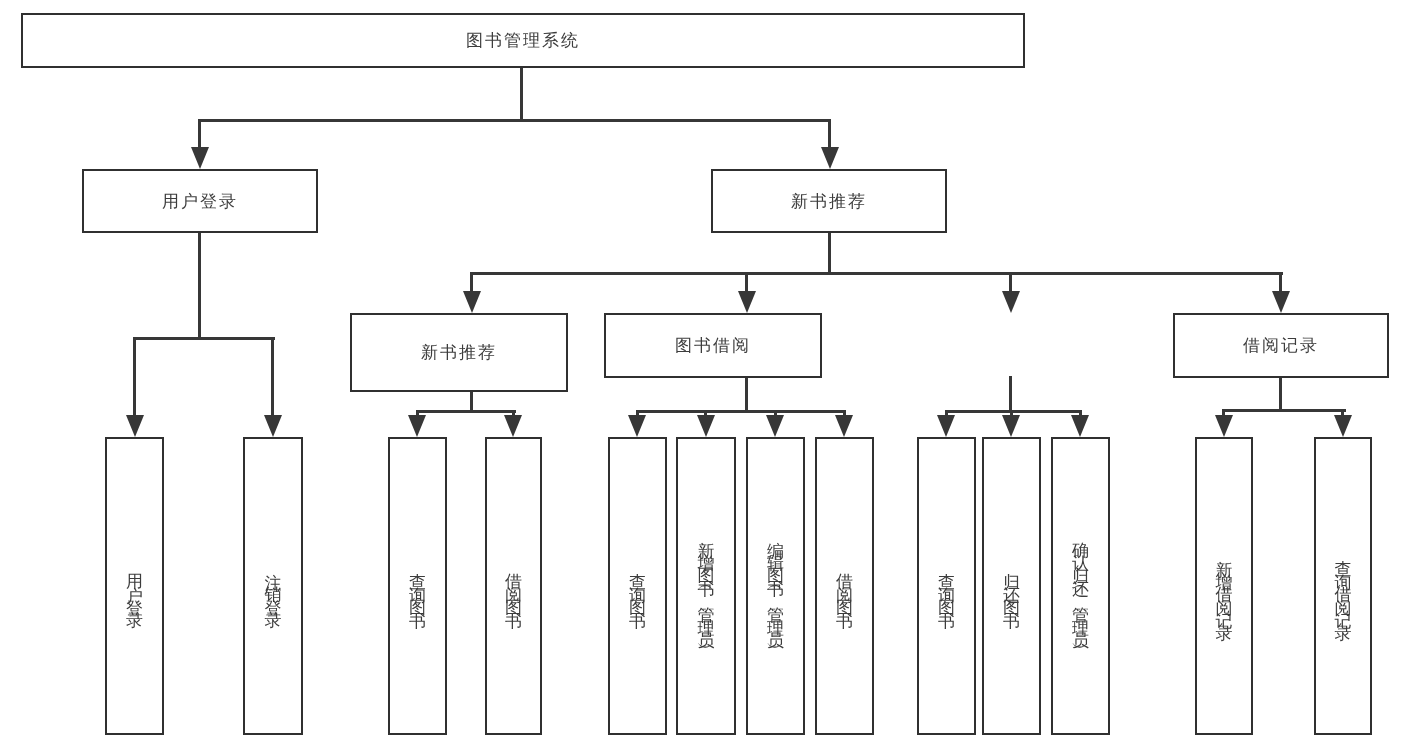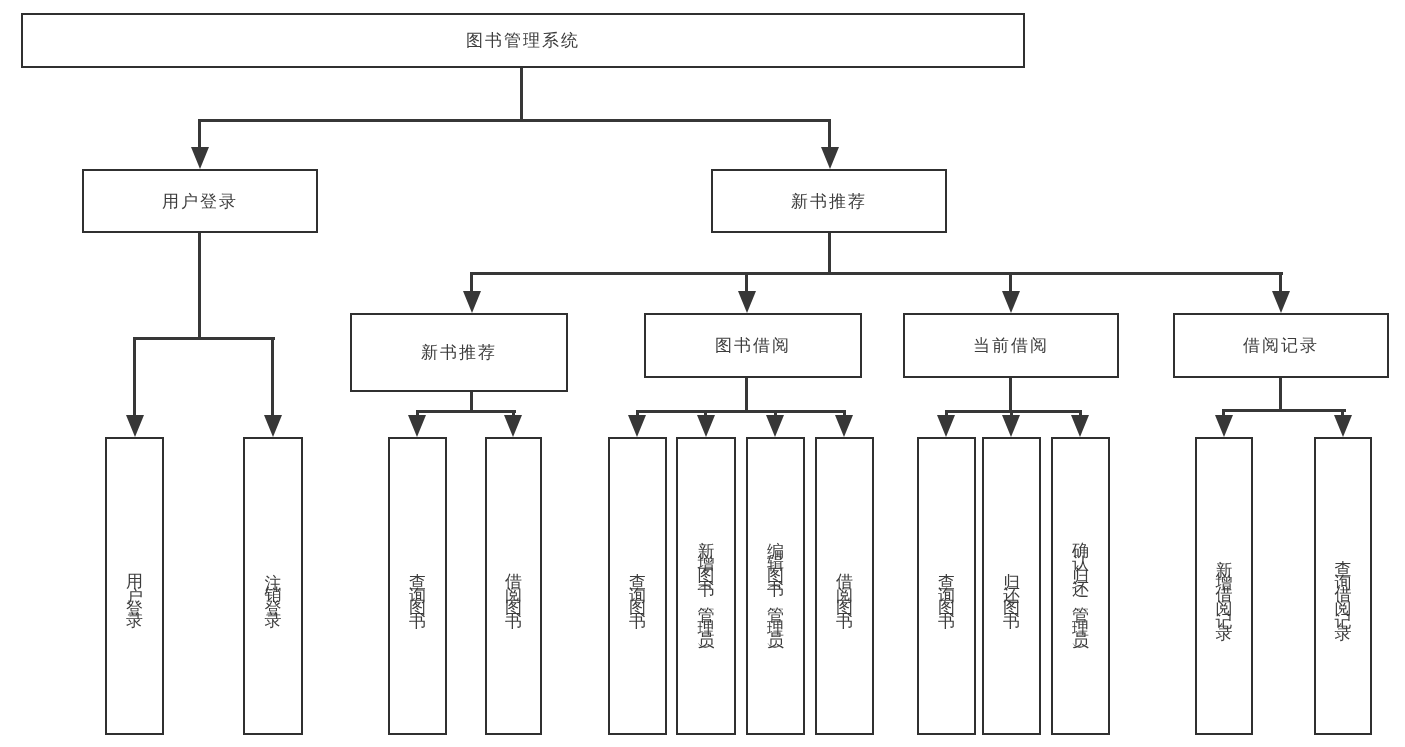--- a/index.html
+++ b/index.html
@@ -102,25 +102,22 @@
   <div class="box hbox" style="left:82px;top:169px;width:236px;height:64px">
     <span>用户登录</span>
   </div>
   <div class="box hbox" style="left:711px;top:169px;width:236px;height:64px">
     <span>新书推荐</span>
   </div>
 
   <div class="box hbox" style="left:350px;top:313px;width:218px;height:79px">
     <span>新书推荐</span>
   </div>
-  <div class="box hbox" style="left:644px;top:313px;width:218px;height:65px">
+  <div class="box hbox" style="left:604px;top:313px;width:218px;height:65px">
     <span>图书借阅</span>
-  </div>
-  <div class="box hbox" style="left:903px;top:313px;width:216px;height:65px">
-    <span>当前借阅</span>
   </div>
   <div class="box hbox" style="left:1173px;top:313px;width:216px;height:65px">
     <span>借阅记录</span>
   </div>
 
   <div class="box vbox" style="left:105px;top:437px;width:59px;height:298px">
     <span>用户登录</span>
   </div>
   <div class="box vbox" style="left:243px;top:437px;width:60px;height:298px">
     <span>注销登录</span>

